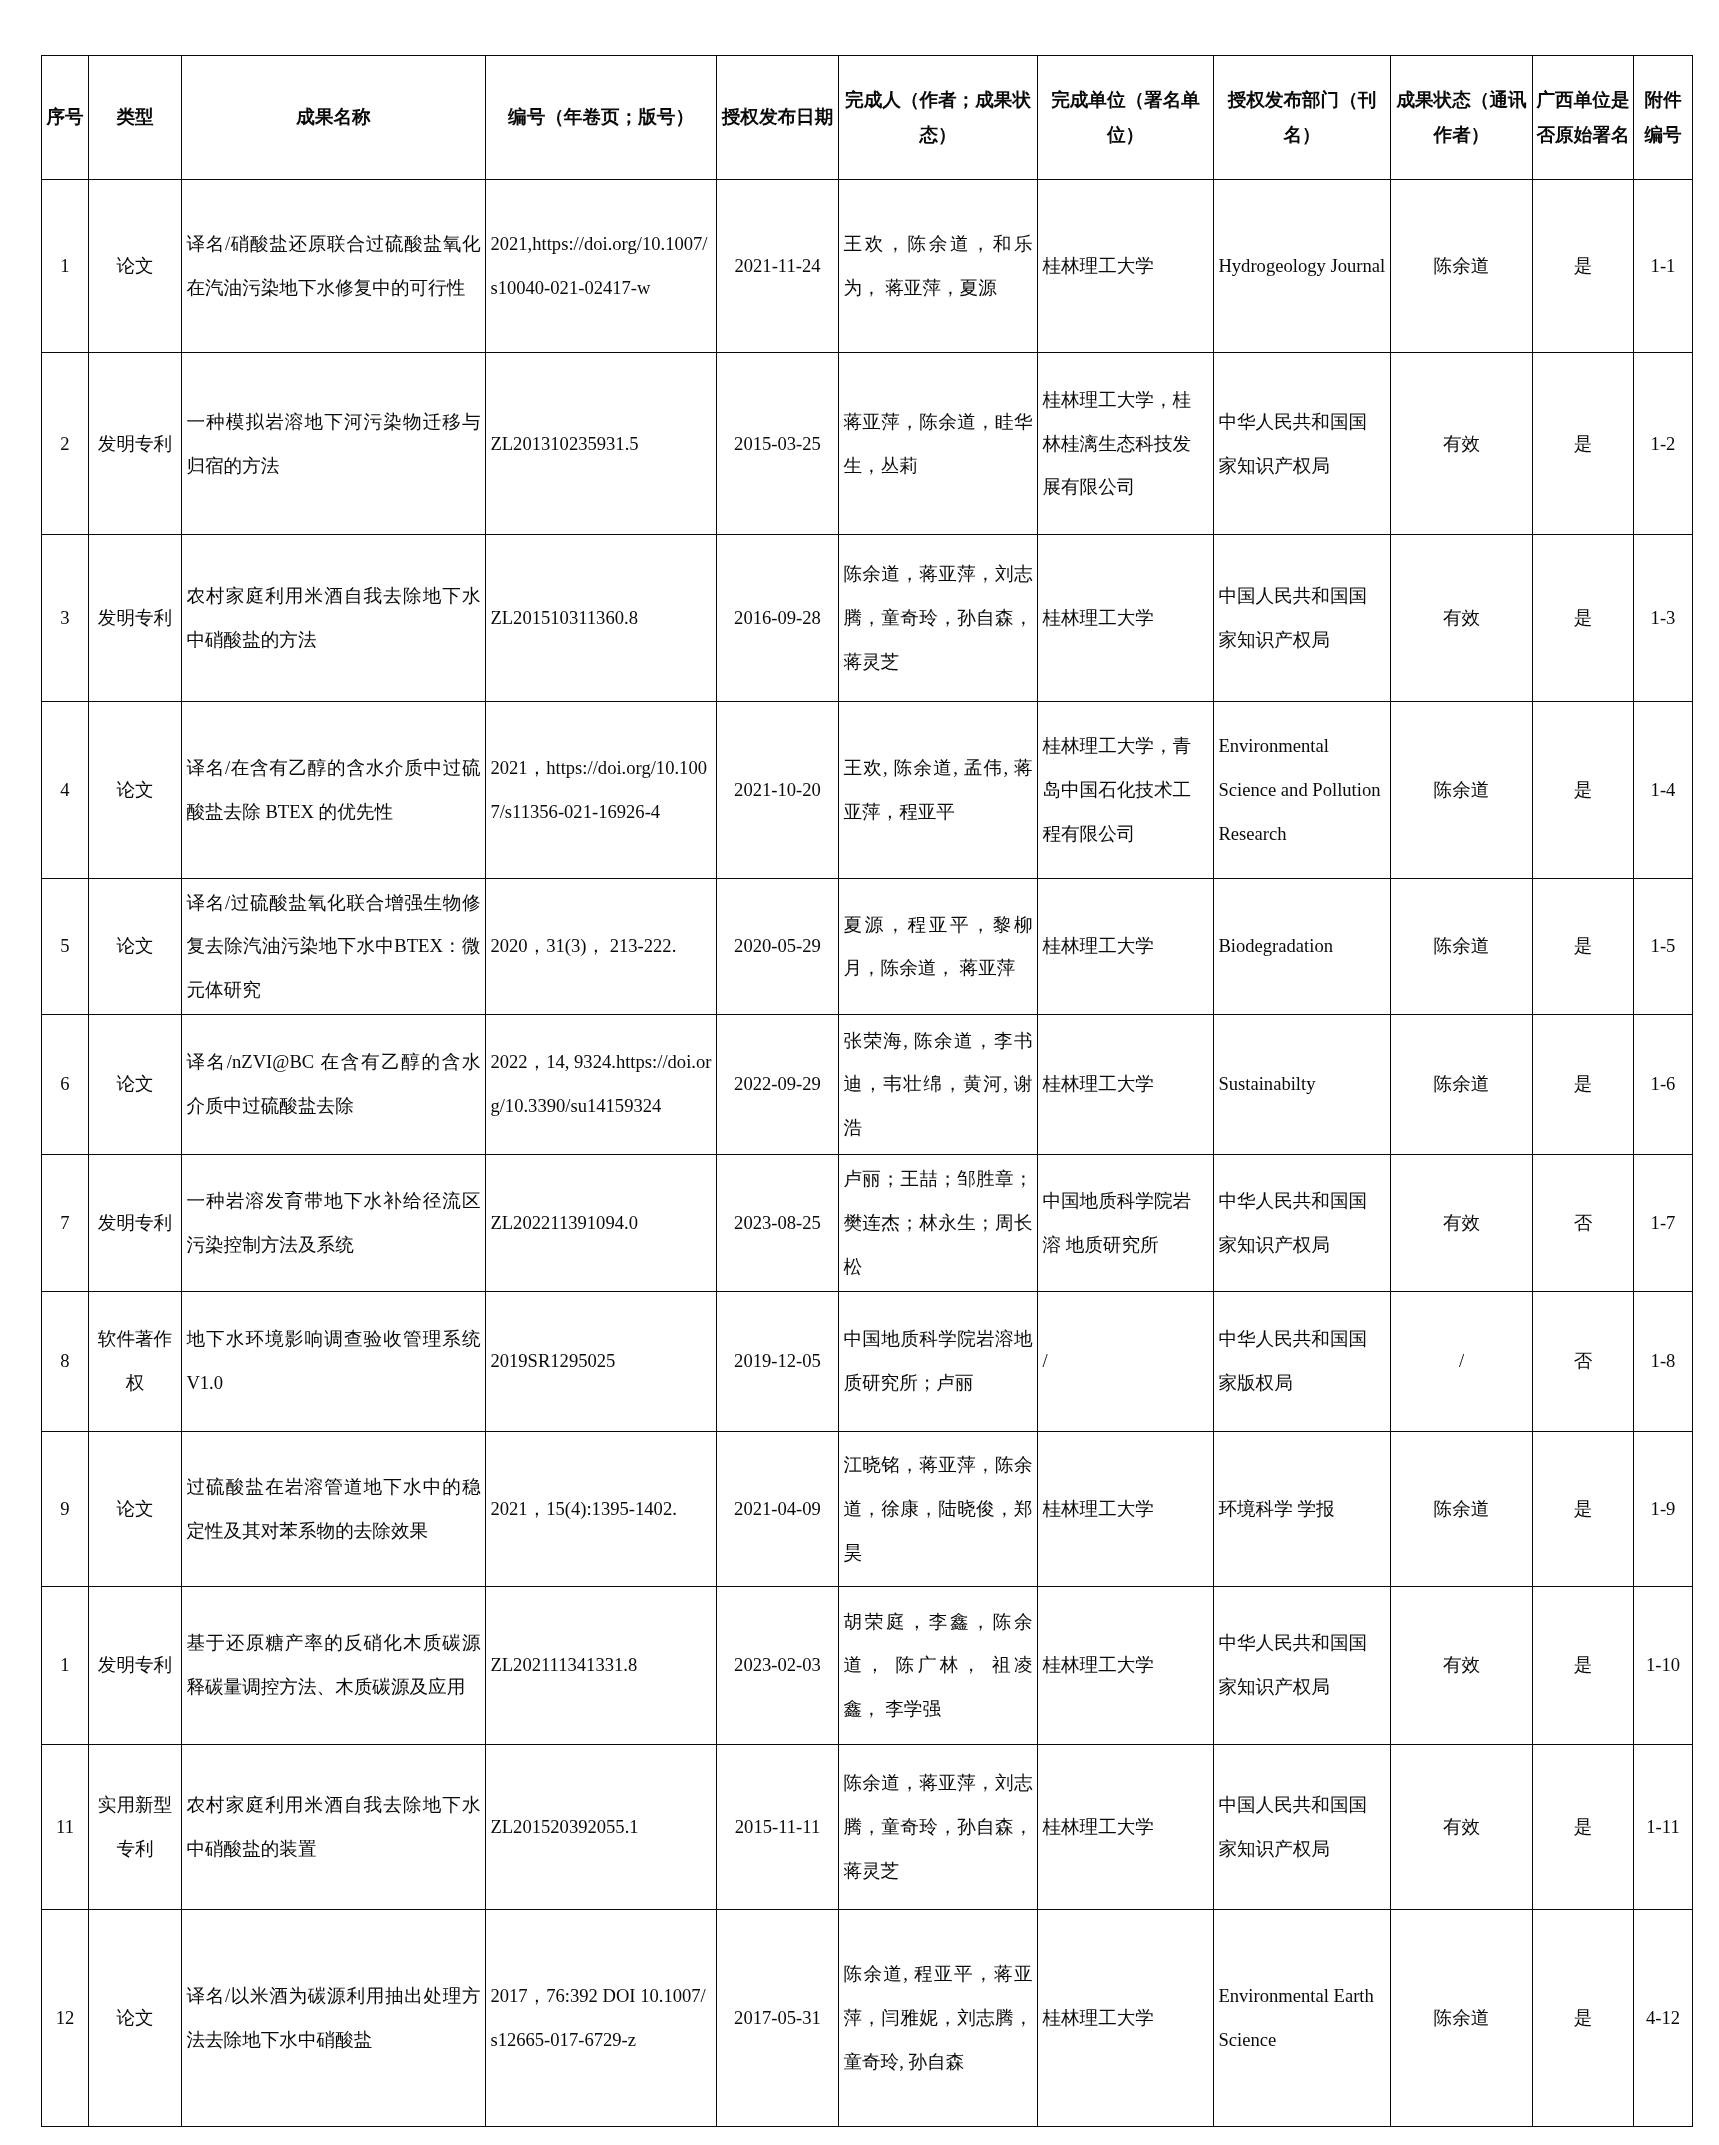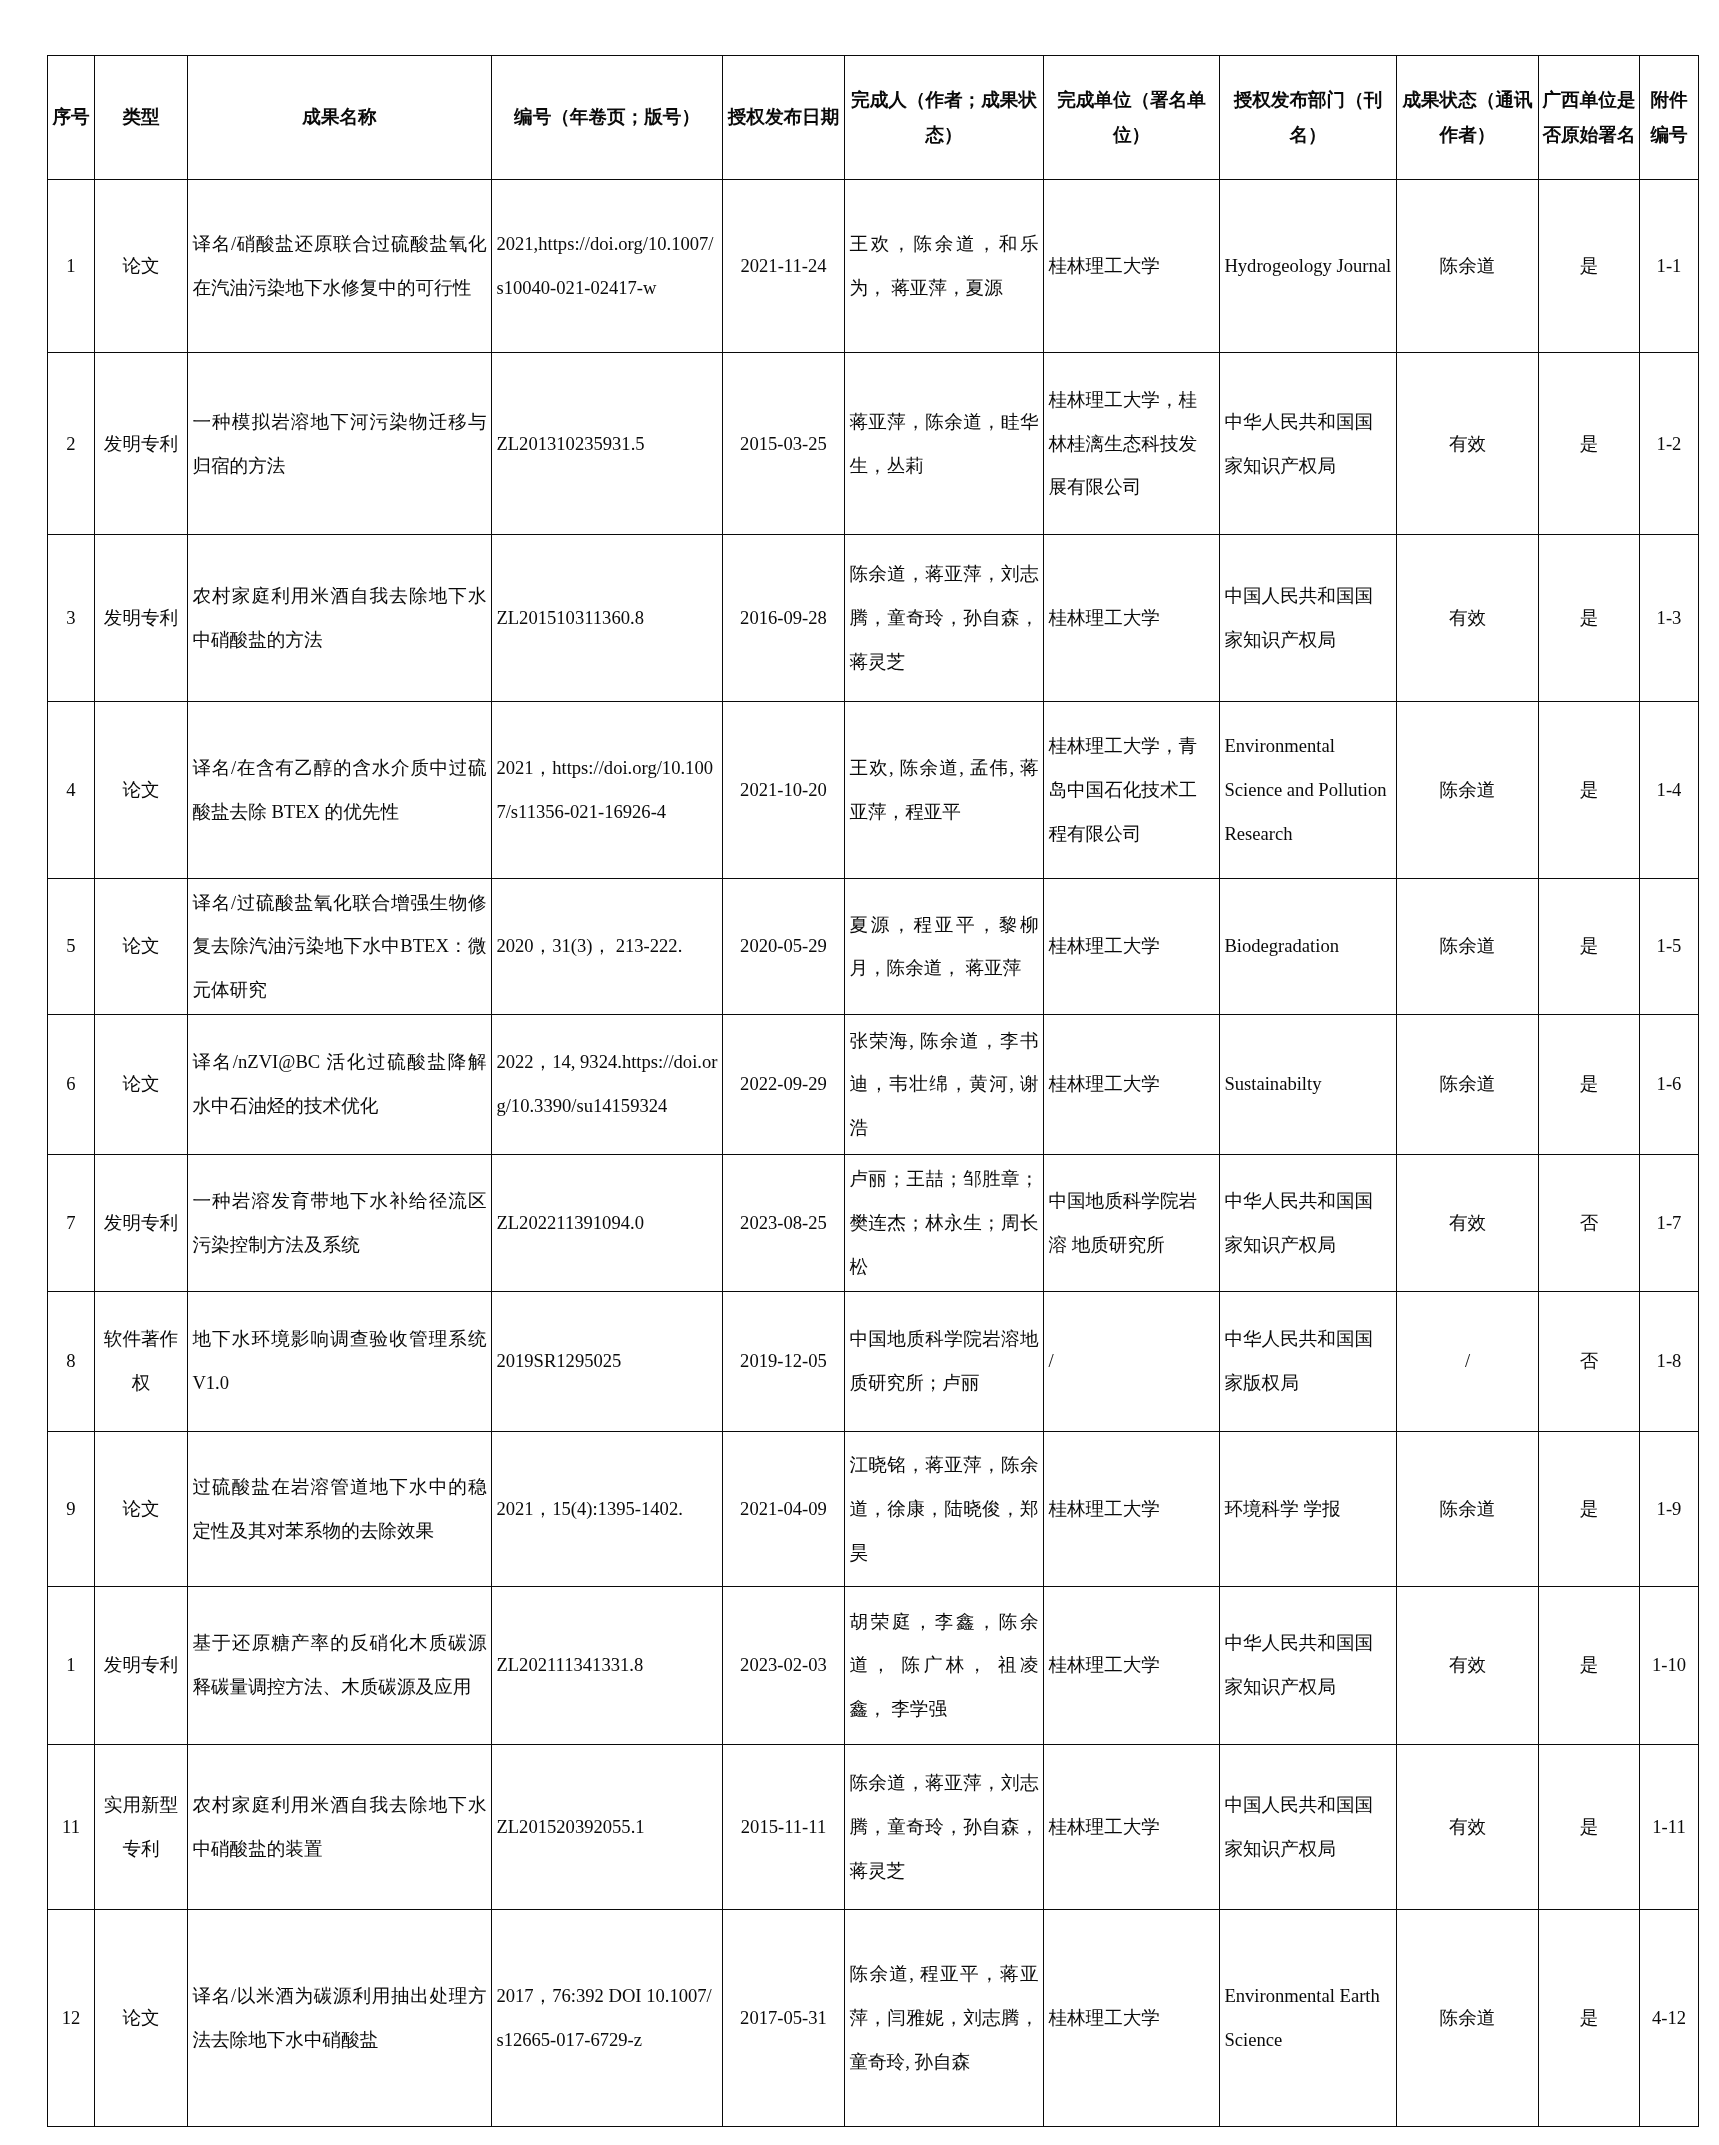--- a/index.html
+++ b/index.html
@@ -5,21 +5,21 @@
   html,body{margin:0;padding:0;}
   body{
     width:1719px;height:2146px;
     background:#ffffff;
     font-family:"Liberation Serif","DejaVu Serif",serif;
     color:#0a0a0a;
     position:relative;
   }
   #doc-table{
     position:absolute;
-    left:47px;top:55px;
+    left:41px;top:55px;
     border-collapse:collapse;
     table-layout:fixed;
     width:1368px;
   }
   #doc-table th,#doc-table td{
     border:1.8px solid #0a0a0a;
     padding:1.8px 4.4px;
     vertical-align:middle;
     font-size:18.6px;
     overflow:hidden;
@@ -135,21 +135,21 @@
         <td class="c-authors">夏源，程亚平，黎柳月，陈余道， 蒋亚萍</td>
         <td class="c-units">桂林理工大学</td>
         <td class="c-department">Biodegradation</td>
         <td class="c-status">陈余道</td>
         <td class="c-guangxi">是</td>
         <td class="c-attachment">1-5</td>
       </tr>
       <tr style="height: 140px;">
         <td class="c-no">6</td>
         <td class="c-type">论文</td>
-        <td class="c-name">译名/nZVI@BC 活化过硫酸盐降解水中石油烃的技术优化</td>
+        <td class="c-name">译名/nZVI@BC 在含有乙醇的含水介质中过硫酸盐去除</td>
         <td class="c-number">2022，14, 9324.https://doi.org/10.3390/su14159324</td>
         <td class="c-date">2022-09-29</td>
         <td class="c-authors">张荣海, 陈余道，李书迪，韦壮绵，黄河, 谢浩</td>
         <td class="c-units">桂林理工大学</td>
         <td class="c-department">Sustainabilty</td>
         <td class="c-status">陈余道</td>
         <td class="c-guangxi">是</td>
         <td class="c-attachment">1-6</td>
       </tr>
       <tr style="height: 137px;">

